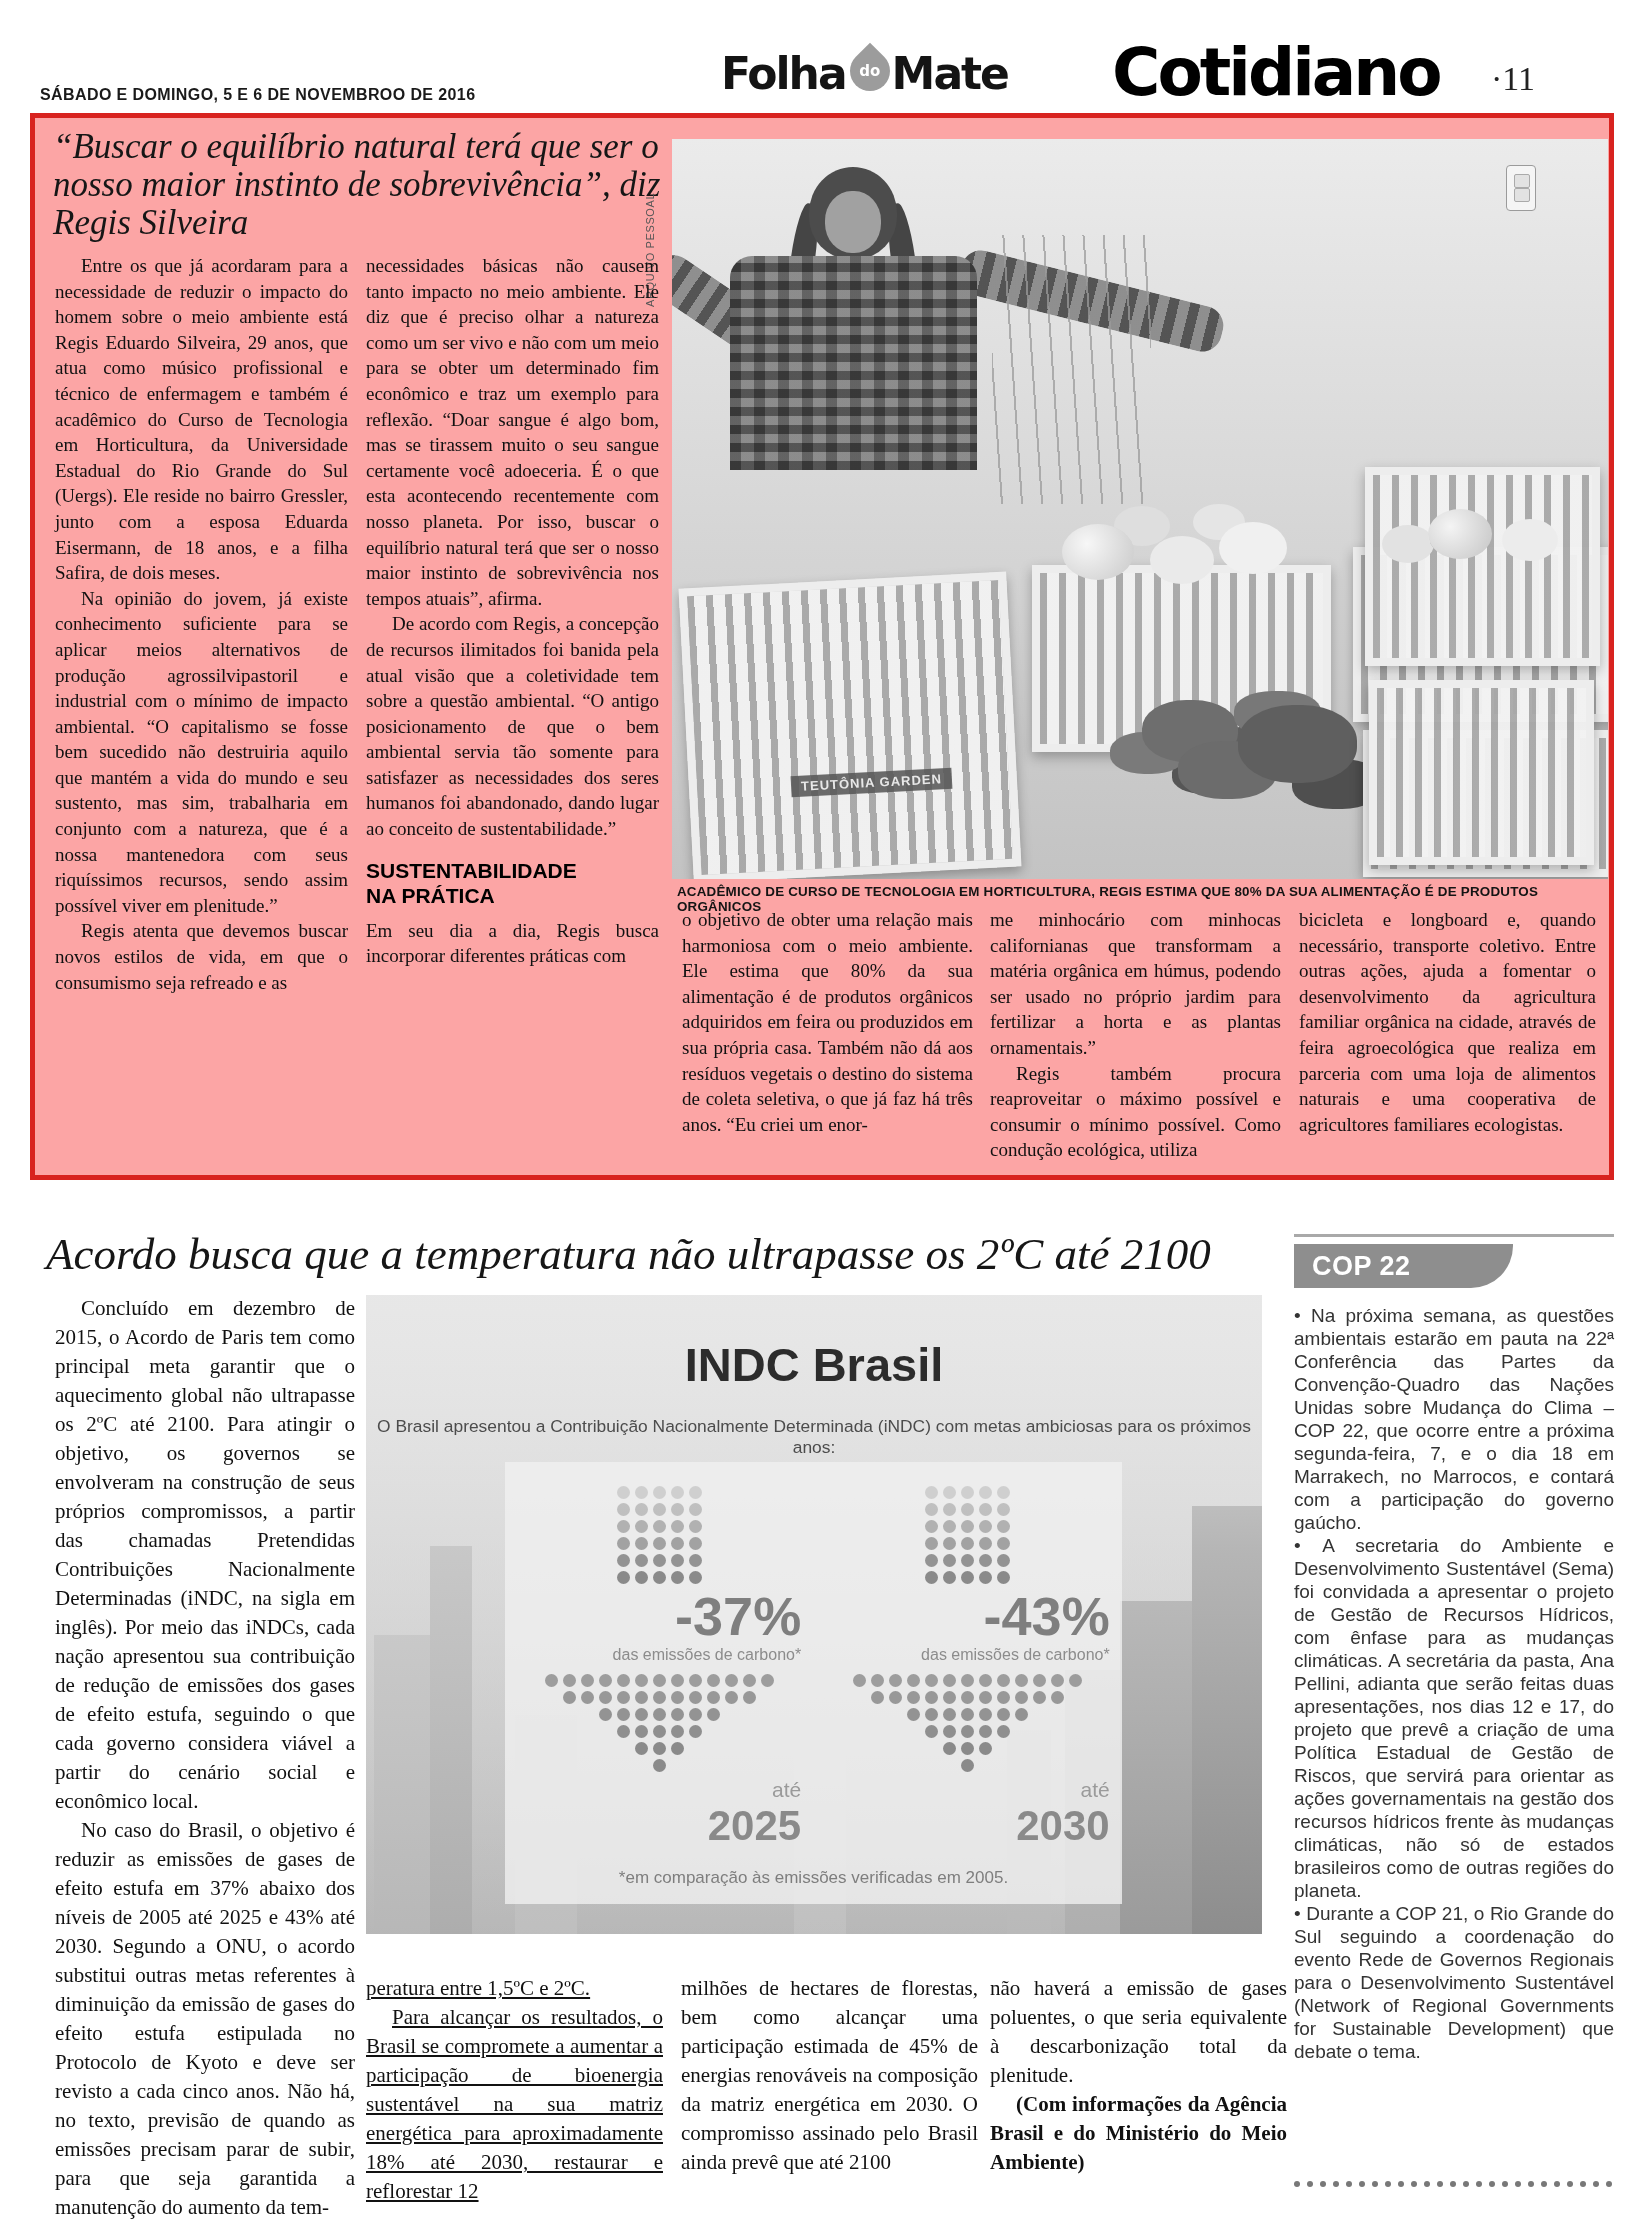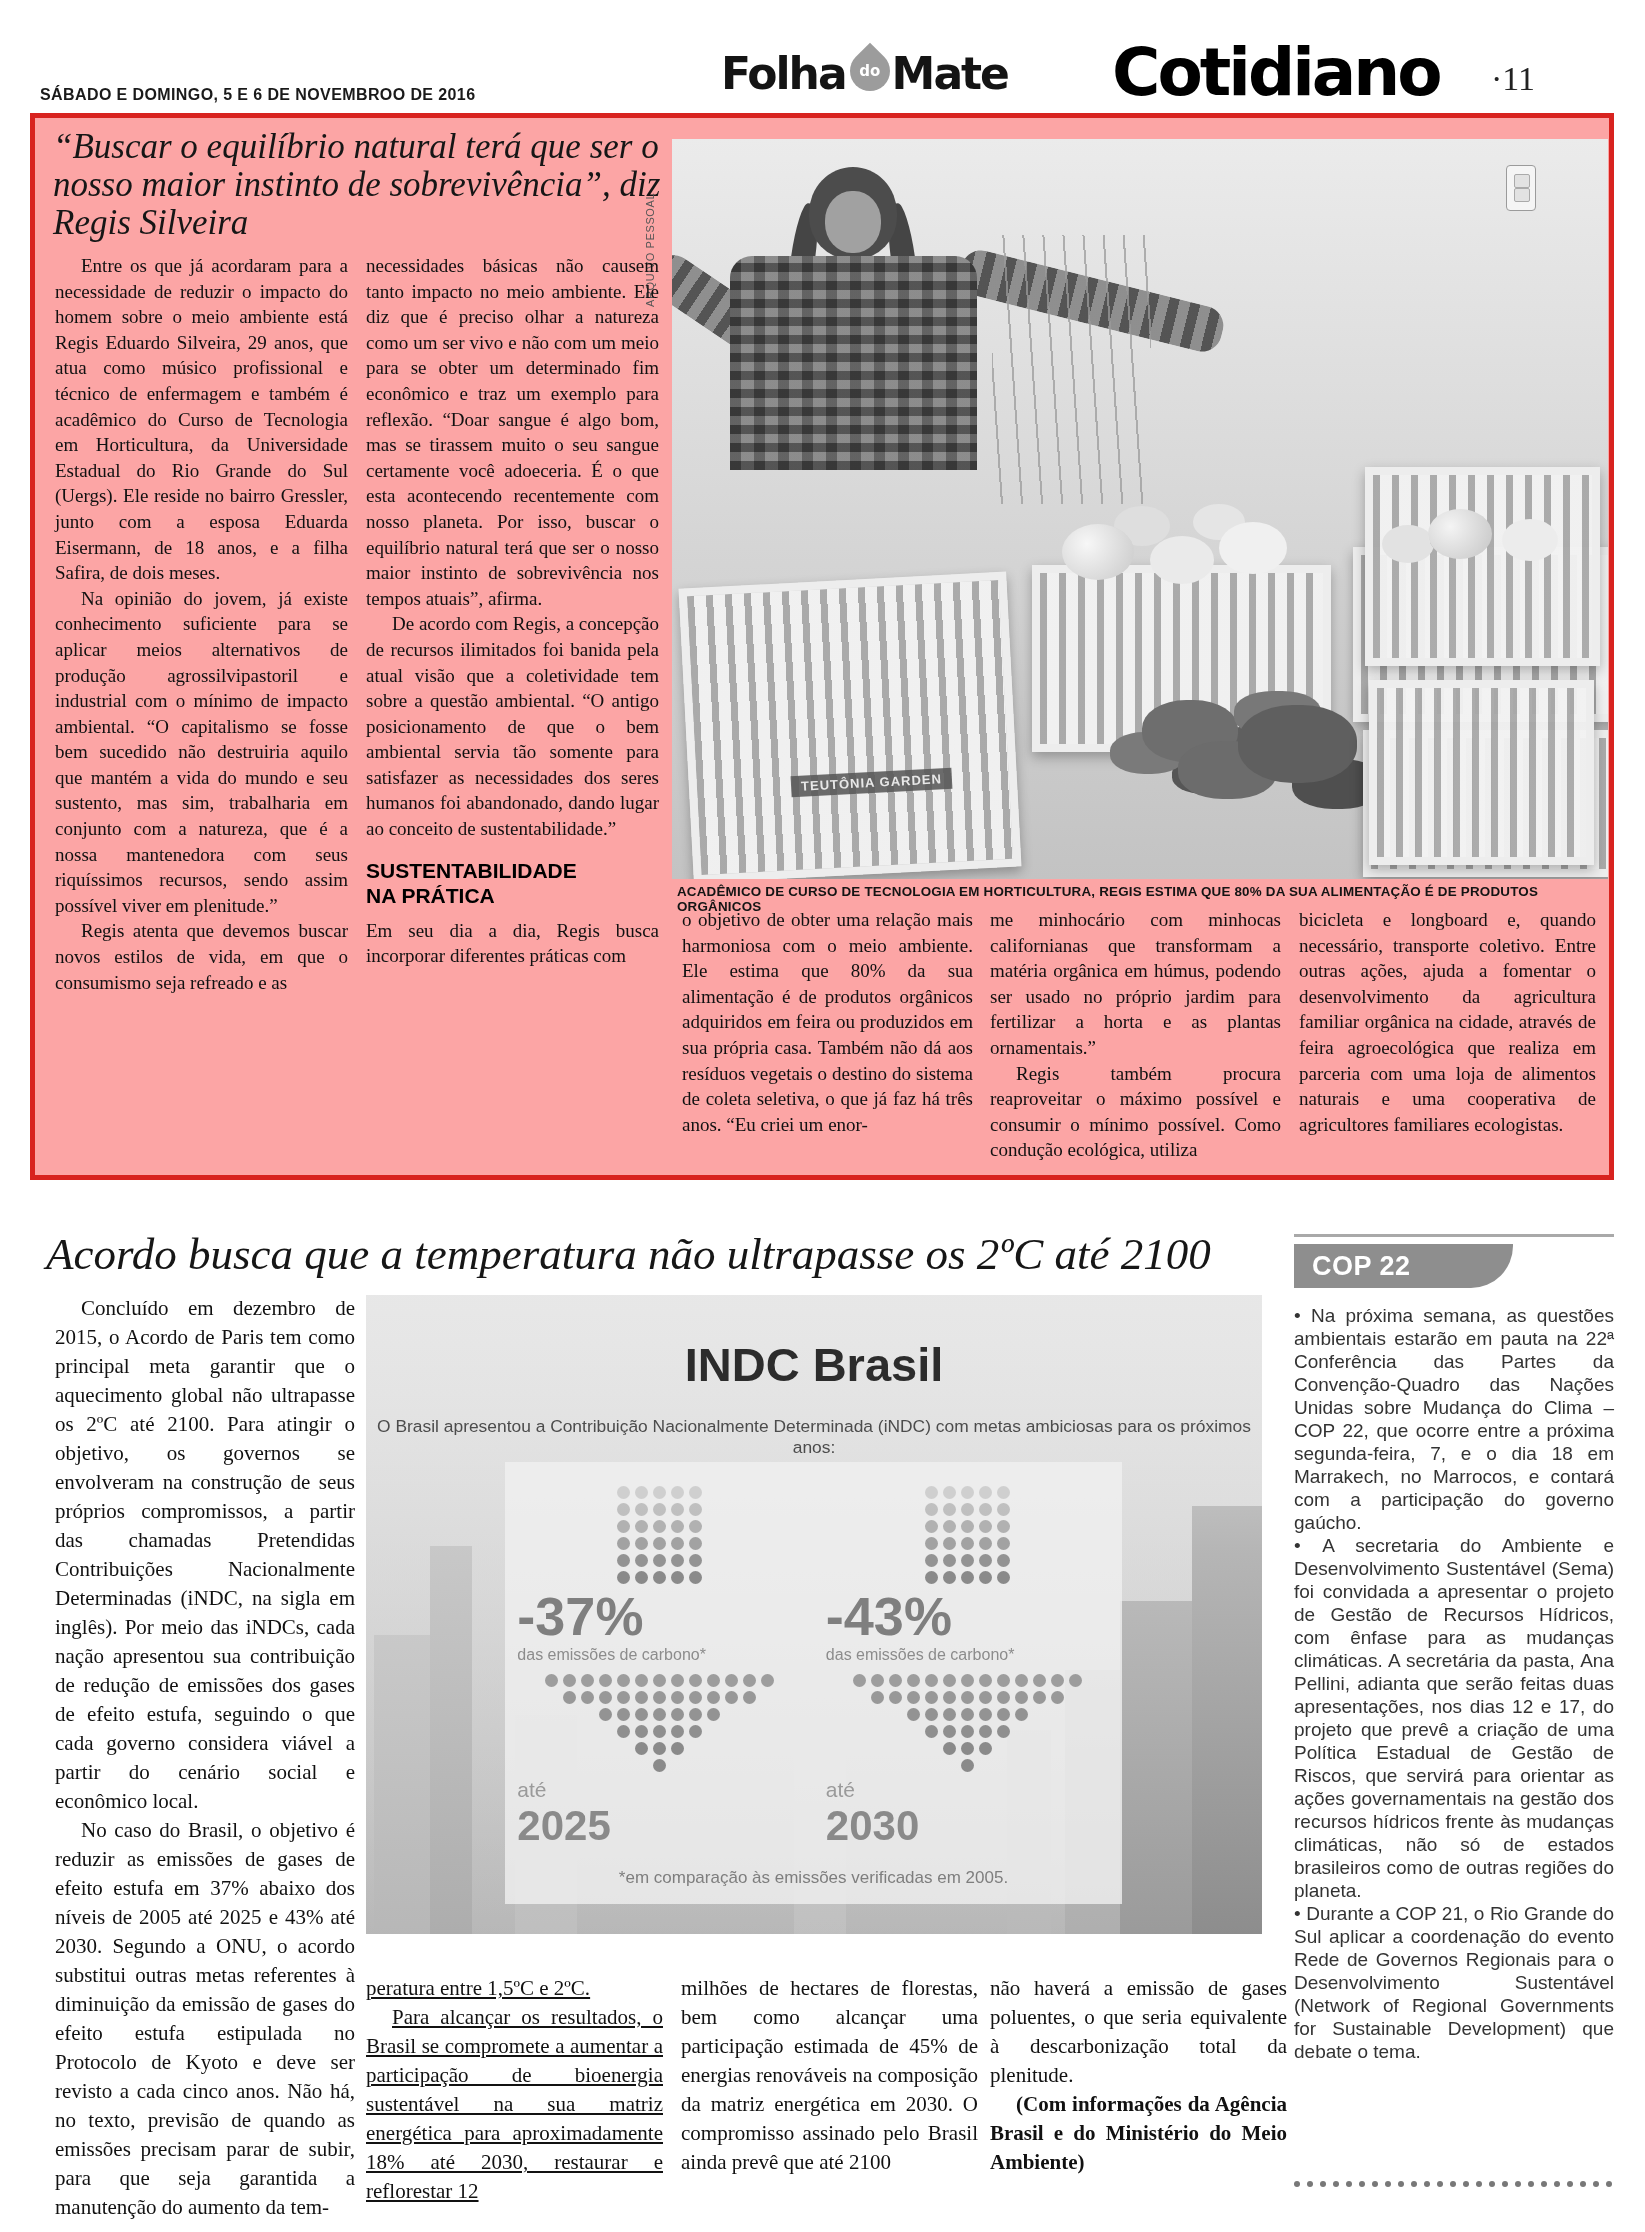--- a/index.html
+++ b/index.html
@@ -156,21 +156,21 @@
   .bld-8 { right:0; width:70px; height:428px; background:#7d7d7d; }
   .ig-fog { position:absolute; inset:0;
     background:linear-gradient(180deg, rgba(232,232,232,.95) 0%, rgba(228,228,228,.55) 40%, rgba(205,205,205,.2) 100%); }
   .ig-title { position:absolute; left:0; top:42px; width:100%; text-align:center;
     font-family:"Liberation Sans", sans-serif; font-weight:bold; font-size:47px; color:#2c2c2c; }
   .ig-subtitle { position:absolute; left:0; top:121px; width:100%; text-align:center;
     font-family:"Liberation Sans", sans-serif; font-size:17.4px; color:#4c4c4c; }
   .ig-panel { position:absolute; left:139px; top:167px; width:617px; height:442px;
     background:rgba(240,240,240,.8); }
   .ig-row { display:flex; justify-content:space-around; padding-top:24px; }
-  .ig-item { width:46%; text-align:left; }
+  .ig-item { width:46%; text-align:right; }
   .dotrow { display:flex; justify-content:center; gap:5px; margin-bottom:4px; }
   .dot { width:13px; height:13px; border-radius:50%; background:#8a8a8a; display:inline-block; }
   .ig-pct { font-family:"Liberation Sans", sans-serif; font-weight:bold;
     font-size:54px; color:#7f7f7f; line-height:56px; margin:4px 0 2px; }
   .ig-lbl { font-family:"Liberation Sans", sans-serif; font-size:16px; color:#8c8c8c; margin-bottom:10px; }
   .ig-until { font-family:"Liberation Sans", sans-serif; font-size:21px; color:#9a9a9a; margin-top:6px; }
   .ig-year { font-family:"Liberation Sans", sans-serif; font-weight:bold; font-size:42px; color:#8a8a8a; }
   .ig-foot { position:absolute; left:0; bottom:16px; width:100%; text-align:center;
     font-family:"Liberation Sans", sans-serif; font-size:17px; color:#7e7e7e; }
   
@@ -513,21 +513,21 @@
       </div>
     <p class="attribution">(Com informações da Agência Brasil e do Ministério do Meio Ambiente)</p>
   </div>
 
   <aside class="sidebar">
     <div class="sb-rule"></div>
     <div class="sb-tab">COP 22</div>
     <div class="sb-body">
         <p>Na próxima semana, as questões ambientais estarão em pauta na 22ª Conferência das Partes da Convenção-Quadro das Nações Unidas sobre Mudança do Clima – COP 22, que ocorre entre a próxima segunda-feira, 7, e o dia 18 em Marrakech, no Marrocos, e contará com a participação do governo gaúcho.</p>
         <p>A secretaria do Ambiente e Desenvolvimento Sustentável (Sema) foi convidada a apresentar o projeto de Gestão de Recursos Hídricos, com ênfase para as mudanças climáticas. A secretária da pasta, Ana Pellini, adianta que serão feitas duas apresentações, nos dias 12 e 17, do projeto que prevê a criação de uma Política Estadual de Gestão de Riscos, que servirá para orientar as ações governamentais na gestão dos recursos hídricos frente às mudanças climáticas, não só de estados brasileiros como de outras regiões do planeta.</p>
-        <p>Durante a COP 21, o Rio Grande do Sul aplicar a coordenação do evento Rede de Governos Regionais para o Desenvolvimento Sustentável (Network of Regional Governments for Sustainable Development) que debate o tema.</p>
+        <p>Durante a COP 21, o Rio Grande do Sul seguindo a coordenação do evento Rede de Governos Regionais para o Desenvolvimento Sustentável (Network of Regional Governments for Sustainable Development) que debate o tema.</p>
       </div>
     <div class="dots-line">
         <span class="dot"></span>
         <span class="dot"></span>
         <span class="dot"></span>
         <span class="dot"></span>
         <span class="dot"></span>
         <span class="dot"></span>
         <span class="dot"></span>
         <span class="dot"></span>

